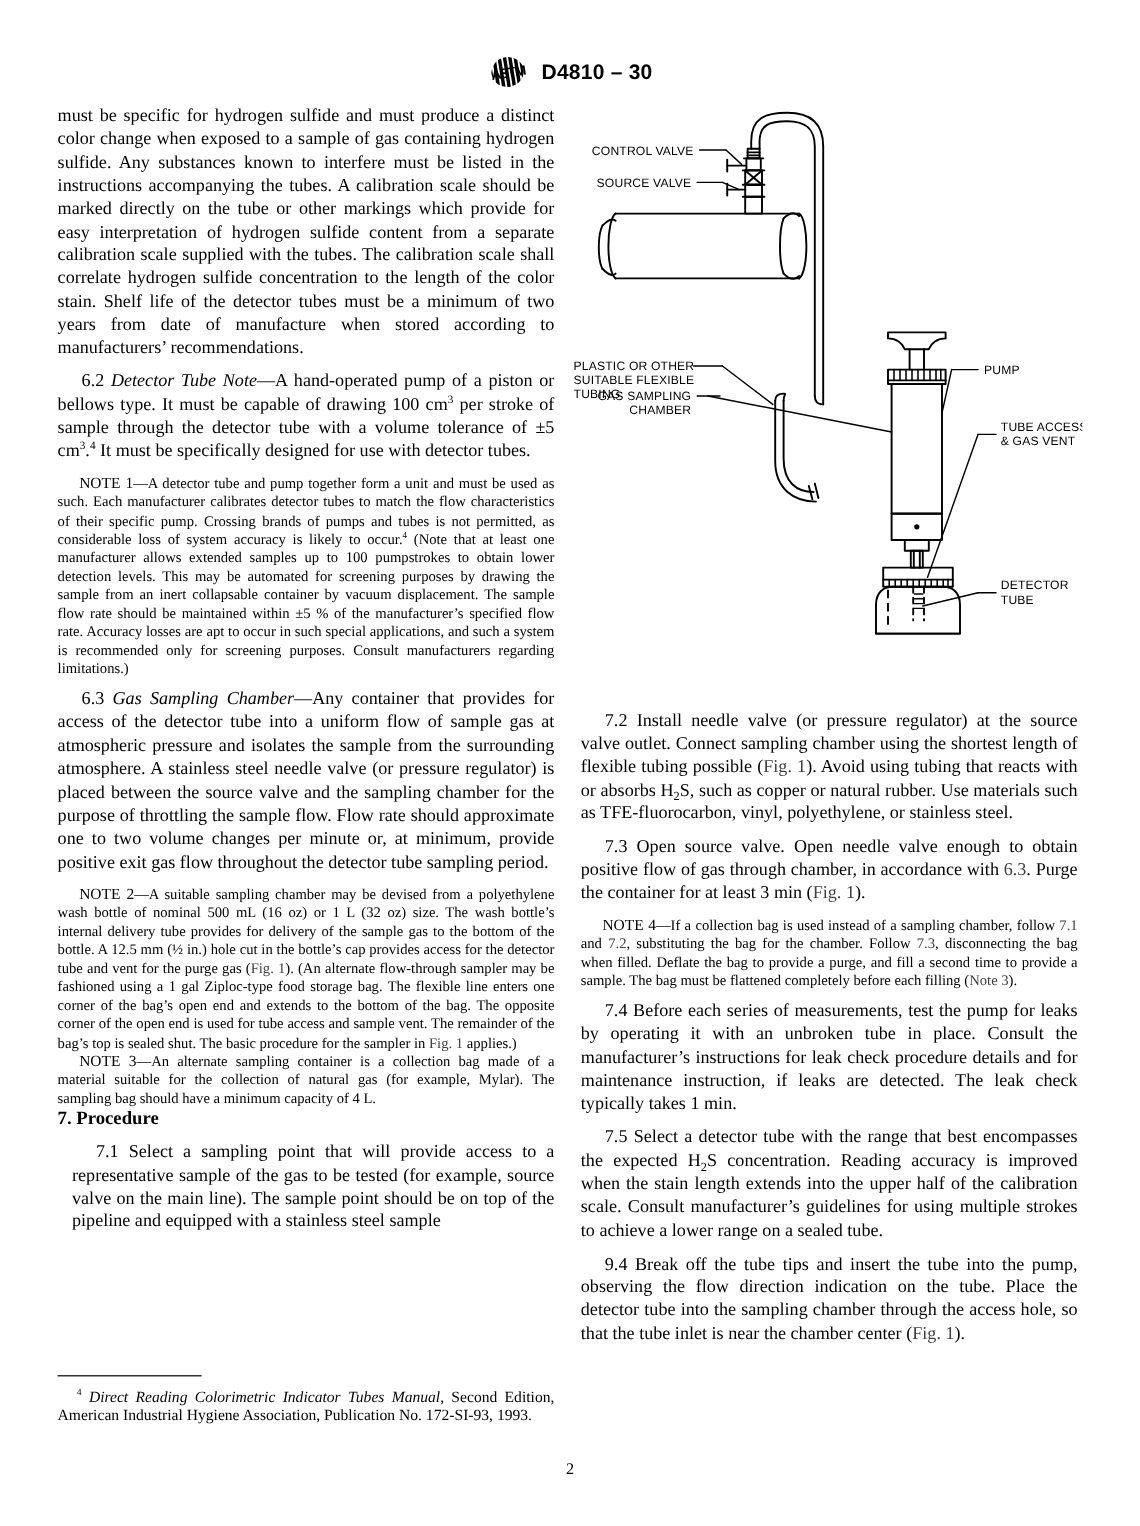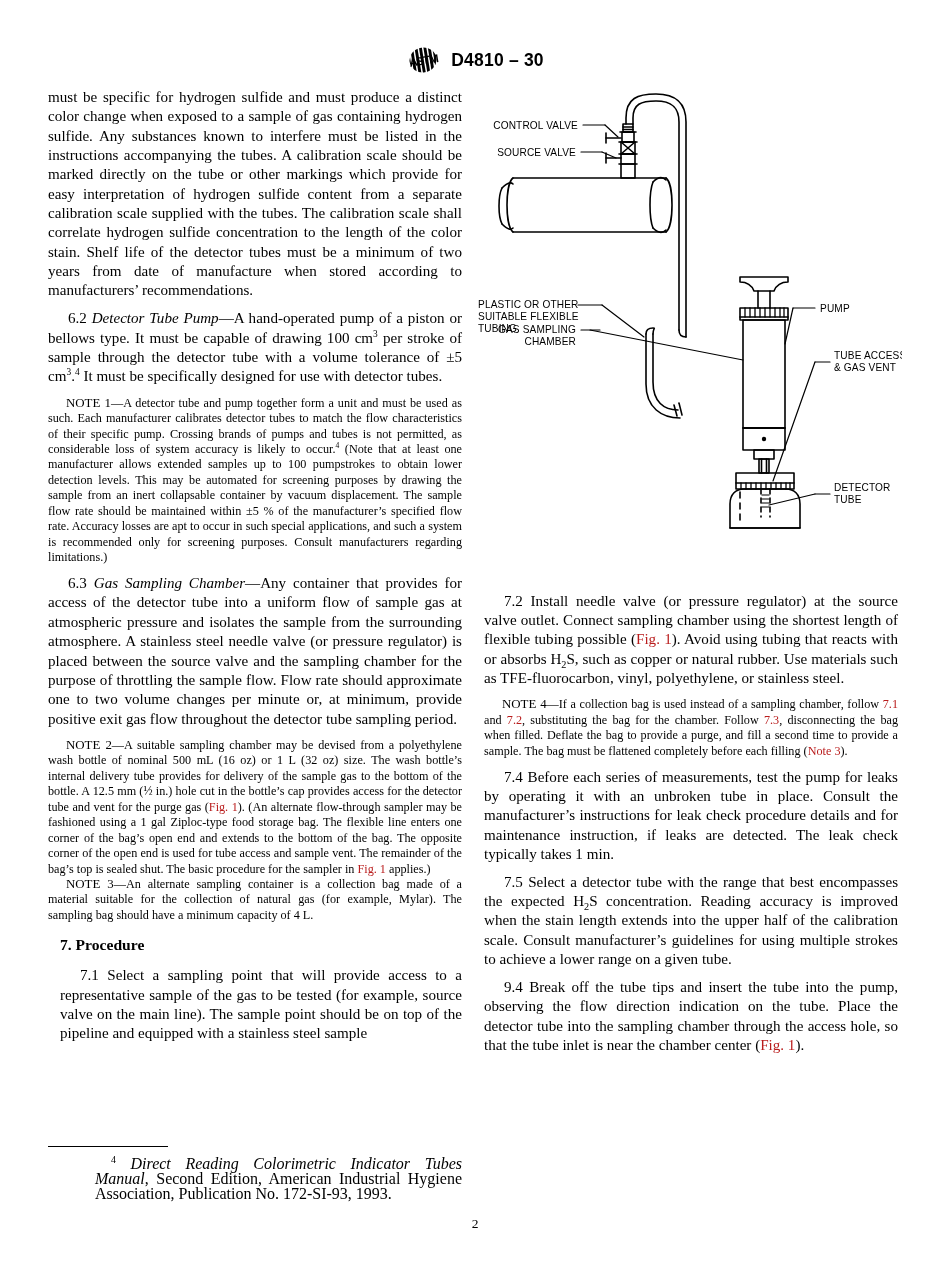--- a/index.html
+++ b/index.html
@@ -79,37 +79,37 @@
   .note-block { margin-top: 9px; }
   .note-tight { margin-top: 0; }
   .smallcaps {
     font-variant: small-caps;
     font-size: 12.9px;
   }
 
   i, .ital { font-style: italic; }
 
   .link {
-    color: #b91c1c;
+    color: #404040;
   }
 
   sup {
     font-size: 0.62em;
     vertical-align: super;
     line-height: 0;
   }
   sub {
     font-size: 0.68em;
     vertical-align: sub;
     line-height: 0;
   }
 
   
   h2.section-head {
-    margin: 12px;
+    margin: 0;
     font-size: 15.6px;
     font-weight: bold;
     line-height: 19px;
   }
   .head-gap-top { margin-top: 13px; }
   .head-gap-bot { margin-top: 9px; margin-left: 12px; }
 
   
   .footnote-area {
     position: absolute;
@@ -117,25 +117,24 @@
     top: 1146px;
     width: 414px;
   }
   .footnote-rule {
     width: 120px;
     height: 0;
     border-top: 0.9px solid #000;
     margin-bottom: 9px;
   }
   p.footnote {
-    font-size: 16px;
+    font-size: 13px;
     line-height: 15px;
     text-align: justify;
     text-indent: 16px;
-    margin-left: 47px;
   }
 
   
   .page-number {
     position: absolute;
     top: 1216px;
     left: 0;
     width: 950px;
     text-align: center;
     font-size: 13.5px;
@@ -189,21 +188,21 @@
   </svg>
   <span class="std-designation">D4810 – 30</span>
 </div>
 
 <div class="col-left">
 
   <p class="cont">must be specific for hydrogen sulfide and must produce a distinct color change when exposed to a sample of gas containing hydrogen sulfide. Any substances known to interfere must be listed in the instructions accompanying the tubes. A calibration scale should be marked directly on the tube or other markings which provide for easy interpretation of hydrogen sulfide content from a separate calibration scale supplied with the tubes. The calibration scale shall correlate hydrogen sulfide concentration to the length of the color stain. Shelf life of the detector tubes must be a minimum of two years from date of manufacture when stored according to manufacturers’ recommendations.</p>
 
   <p class="body gap-para">
     <span>6.2</span>
-    <i>Detector Tube Pump</i><span>—A hand-operated pump of a piston or bellows type. It must be capable of drawing 100 cm</span><sup>3</sup><span> per stroke of sample through the detector tube with a volume tolerance of ±5 cm</span><sup>3</sup>.<sup>4</sup><span> It must be specifically designed for use with detector tubes.</span>
+    <i>Detector Tube Note</i><span>—A hand-operated pump of a piston or bellows type. It must be capable of drawing 100 cm</span><sup>3</sup><span> per stroke of sample through the detector tube with a volume tolerance of ±5 cm</span><sup>3</sup>.<sup>4</sup><span> It must be specifically designed for use with detector tubes.</span>
   </p>
 
   <p class="note note-block">
     <span class="smallcaps">NOTE 1</span><span>—A detector tube and pump together form a unit and must be used as such. Each manufacturer calibrates detector tubes to match the flow characteristics of their specific pump. Crossing brands of pumps and tubes is not permitted, as considerable loss of system accuracy is likely to occur.</span><sup>4</sup><span> (Note that at least one manufacturer allows extended samples up to 100 pumpstrokes to obtain lower detection levels. This may be automated for screening purposes by drawing the sample from an inert collapsable container by vacuum displacement. The sample flow rate should be maintained within ±5 % of the manufacturer’s specified flow rate. Accuracy losses are apt to occur in such special applications, and such a system is recommended only for screening purposes. Consult manufacturers regarding limitations.)</span>
   </p>
 
   <p class="body gap-para">
     <span>6.3</span>
     <i>Gas Sampling Chamber</i><span>—Any container that provides for access of the detector tube into a uniform flow of sample gas at atmospheric pressure and isolates the sample from the surrounding atmosphere. A stainless steel needle valve (or pressure regulator) is placed between the source valve and the sampling chamber for the purpose of throttling the sample flow. Flow rate should approximate one to two volume changes per minute or, at minimum, provide positive exit gas flow throughout the detector tube sampling period.</span>
   </p>
@@ -397,33 +396,37 @@
 </div>
 
 <div class="col-right-text">
 
 
   <p class="body gap-para">
     <span>7.2</span>
     <span>Install needle valve (or pressure regulator) at the source valve outlet. Connect sampling chamber using the shortest length of flexible tubing possible (</span><span class="link">Fig. 1</span><span>). Avoid using tubing that reacts with or absorbs H</span><sub>2</sub><span>S, such as copper or natural rubber. Use materials such as TFE-fluorocarbon, vinyl, polyethylene, or stainless steel.</span>
   </p>
 
+  <p class="body gap-para">
+    <span>7.3</span>
+    <span>Open source valve. Open needle valve enough to obtain positive flow of gas through chamber, in accordance with </span><span class="link">6.3</span><span>. Purge the container for at least 3 min (</span><span class="link">Fig. 1</span><span>).</span>
+  </p>
 
   <p class="note note-block">
     <span class="smallcaps">NOTE 4</span><span>—If a collection bag is used instead of a sampling chamber, follow </span><span class="link">7.1</span><span> and </span><span class="link">7.2</span><span>, substituting the bag for the chamber. Follow </span><span class="link">7.3</span><span>, disconnecting the bag when filled. Deflate the bag to provide a purge, and fill a second time to provide a sample. The bag must be flattened completely before each filling (</span><span class="link">Note 3</span><span>).</span>
   </p>
 
   <p class="body gap-para">
     <span>7.4</span>
     <span>Before each series of measurements, test the pump for leaks by operating it with an unbroken tube in place. Consult the manufacturer’s instructions for leak check procedure details and for maintenance instruction, if leaks are detected. The leak check typically takes 1 min.</span>
   </p>
 
   <p class="body gap-para">
     <span>7.5</span>
-    <span>Select a detector tube with the range that best encompasses the expected H</span><sub>2</sub><span>S concentration. Reading accuracy is improved when the stain length extends into the upper half of the calibration scale. Consult manufacturer’s guidelines for using multiple strokes to achieve a lower range on a given tube.</span>
+    <span>Select a detector tube with the range that best encompasses the expected H</span><sub>2</sub><span>S concentration. Reading accuracy is improved when the stain length extends into the upper half of the calibration scale. Consult manufacturer’s guidelines for using multiple strokes to achieve a lower range on a sealed tube.</span>
   </p>
 
   <p class="body gap-para">
     <span>9.4</span>
     <span>Break off the tube tips and insert the tube into the pump, observing the flow direction indication on the tube. Place the detector tube into the sampling chamber through the access hole, so that the tube inlet is near the chamber center (</span><span class="link">Fig. 1</span><span>).</span>
   </p>
 </div>
 
 <div class="page-number">2</div>
 

